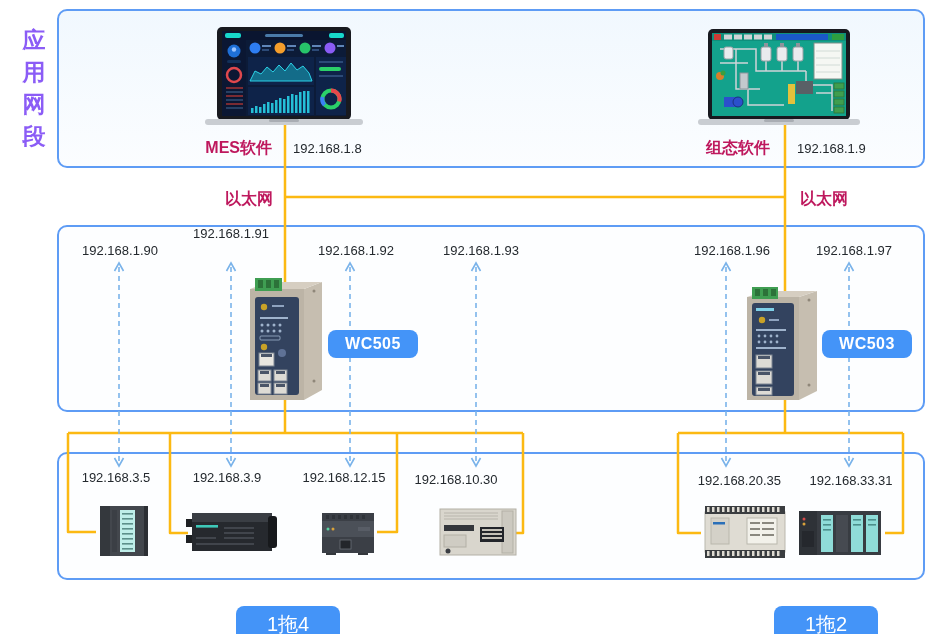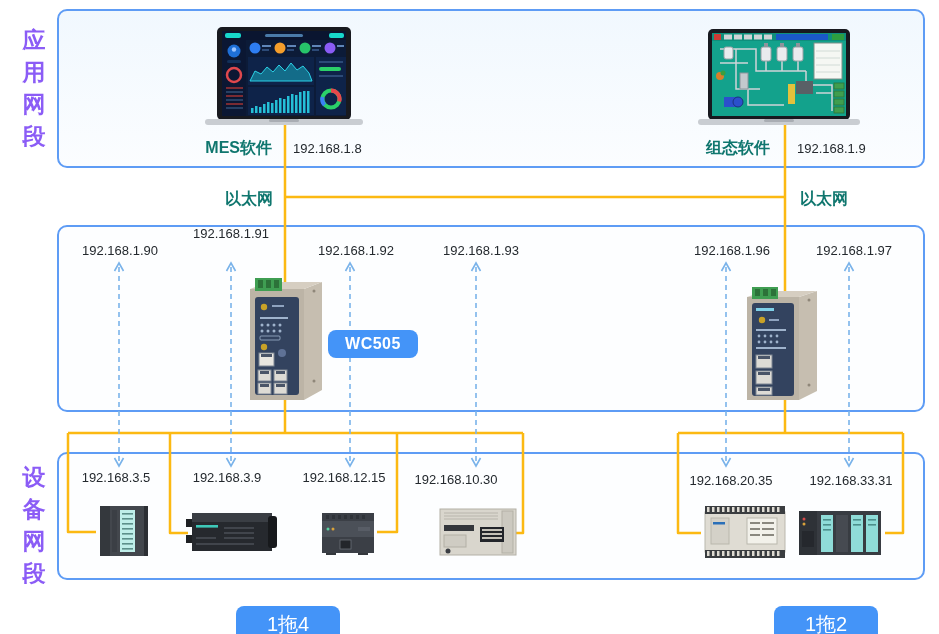--- a/index.html
+++ b/index.html
@@ -17,42 +17,41 @@
   .seg-label{
     position:absolute;left:20px;width:28px;font-size:23px;line-height:32px;font-weight:bold;
     color:#8b5cf6;word-break:break-all;text-align:center;z-index:4;
   }
   #lbl-app{top:24px;}
   #lbl-iso{top:236px;}
   #lbl-dev{top:461px;}
   #wires{position:absolute;left:0;top:0;z-index:2;}
   .dev{position:absolute;z-index:3;}
   .txt{position:absolute;z-index:4;white-space:nowrap;}
-  .blue-b{color:#0f766e;font-size:16px;font-weight:bold;}
+  .blue-b{color:#be185d;font-size:16px;font-weight:bold;}
   .ip{color:#24292e;font-size:13px;}
   .ip-c{width:100px;text-align:center;transform:translateX(-50px);}
   .r-align{width:110px;text-align:right;}
   .btn{
     position:absolute;background:#4494f8;color:#ffffff;border-radius:8px;z-index:6;
     display:flex;align-items:center;justify-content:center;cursor:pointer;
   }
   .btn-model{width:90px;height:28px;font-size:16px;font-weight:600;letter-spacing:.5px;}
   .btn-badge{width:104px;height:37px;font-size:20px;margin-top:16px;}
 </style>
 </head>
 <body>
 
 <div id="stage">
 
   <div id="box-app" class="seg-box"></div>
   <div id="box-iso" class="seg-box"></div>
   <div id="box-dev" class="seg-box"></div>
 
   <div id="lbl-app" class="seg-label">应用网段</div>
-  <div id="lbl-dev" class="seg-label">设备网段</div>
 
   <svg id="wires" width="939" height="634">
     <g stroke="#fcb912" stroke-width="2.5" fill="none" stroke-linejoin="round">
       <path d="M285,115 V433"></path>
       <path d="M785,115 V433"></path>
       <path d="M285,197 H785"></path>
       <path d="M68,433 H523"></path>
       <path d="M68,433 V532 H96"></path>
       <path d="M170,433 V533 H188"></path>
       <path d="M397,433 V532 H377"></path>
@@ -441,20 +440,21 @@
   <div class="txt ip ip-c" style="left:231px;top:226px;">192.168.1.91</div>
   <div class="txt ip ip-c" style="left:356px;top:243px;">192.168.1.92</div>
   <div class="txt ip ip-c" style="left:481px;top:243px;">192.168.1.93</div>
   <div class="txt ip ip-c" style="left:732px;top:243px;">192.168.1.96</div>
   <div class="txt ip ip-c" style="left:854px;top:243px;">192.168.1.97</div>
 
   <div class="txt ip ip-c" style="left:116px;top:470px;">192.168.3.5</div>
   <div class="txt ip ip-c" style="left:227px;top:470px;">192.168.3.9</div>
   <div class="txt ip ip-c" style="left:344px;top:470px;">192.168.12.15</div>
   <div class="txt ip ip-c" style="left:456px;top:472px;">192.168.10.30</div>
-  <div class="txt ip ip-c" style="left:731px;top:473px;">192.168.20.35</div>
+  <div class="txt ip ip-c" style="left:731px;top:473px;text-align:right;">192.168.20.35</div>
   <div class="txt ip ip-c" style="left:851px;top:473px;">192.168.33.31</div>
 
   <div class="btn btn-model" style="left:328px;top:330px;">WC505</div>
+  <div class="btn btn-model" style="left:822px;top:330px;">WC503</div>
   <div class="btn btn-badge" style="left:236px;top:590px;">1拖4</div>
   <div class="btn btn-badge" style="left:774px;top:590px;">1拖2</div>
 
 </div>
 
 </body></html>

